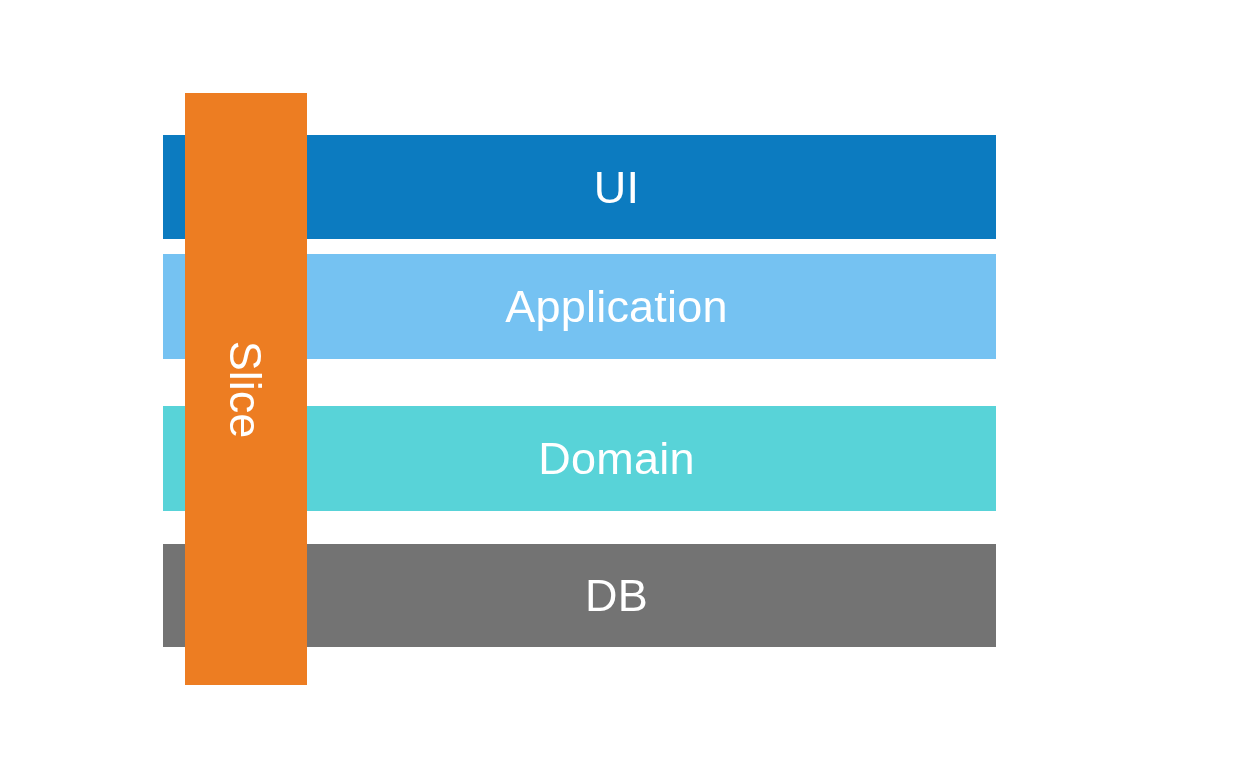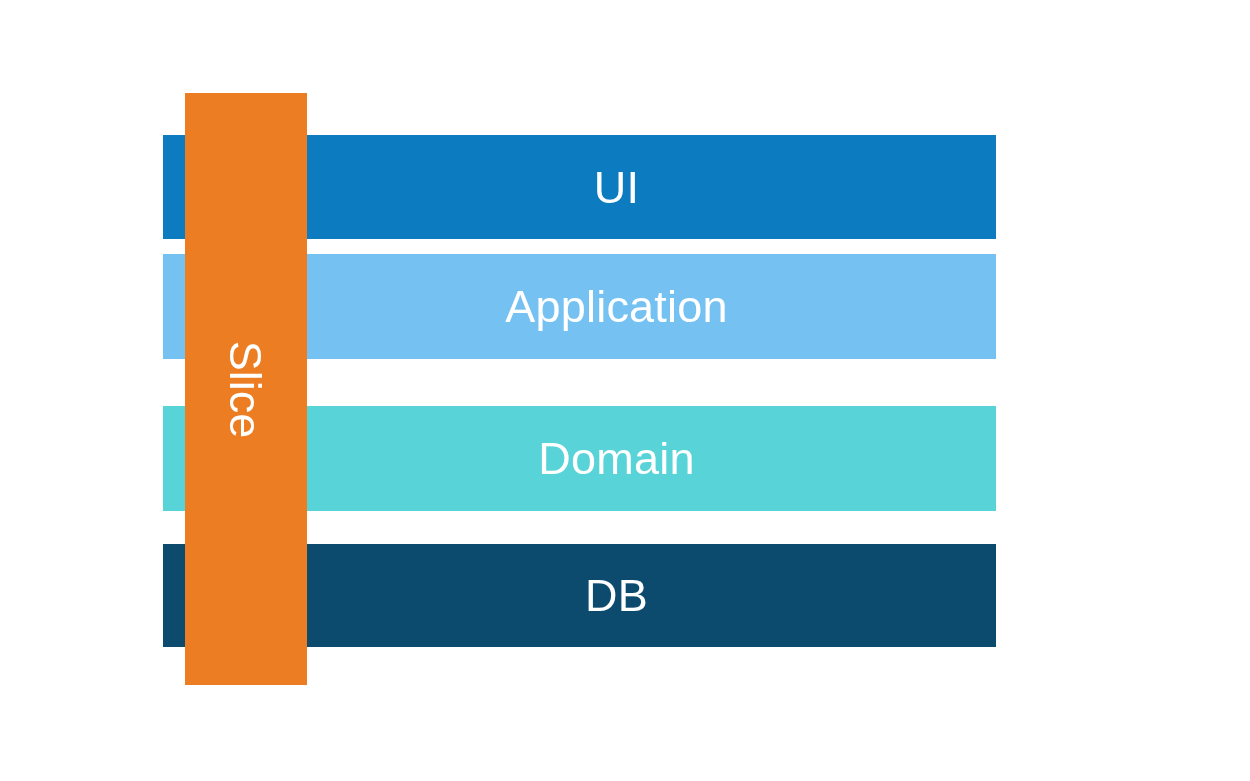--- a/index.html
+++ b/index.html
@@ -78,21 +78,21 @@
   </div>
 
   <div class="layer-bar" id="bar-application" style="background-color: rgb(117, 194, 242);">
     <span class="layer-label" style="color: rgb(255, 255, 255);">Application</span>
   </div>
 
   <div class="layer-bar" id="bar-domain" style="background-color: rgb(88, 211, 216); text-align: right;">
     <span class="layer-label" style="color: rgb(255, 255, 255);">Domain</span>
   </div>
 
-  <div class="layer-bar" id="bar-db" style="background-color: #0c4a6e;">
+  <div class="layer-bar" id="bar-db" style="background-color: #737373;">
     <span class="layer-label" style="color: rgb(255, 255, 255);">DB</span>
   </div>
 
   <div id="slice-band" style="background-color: rgb(237, 125, 34);">
     <span id="slice-label" style="color: rgb(255, 255, 255); transform: rotate(90deg);">Slice</span>
   </div>
 
 </div>
 
 </body></html>

